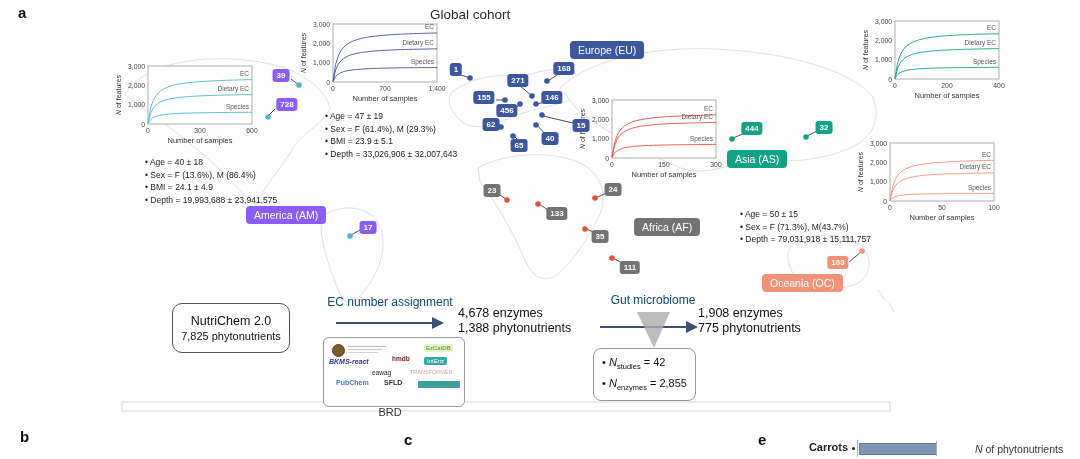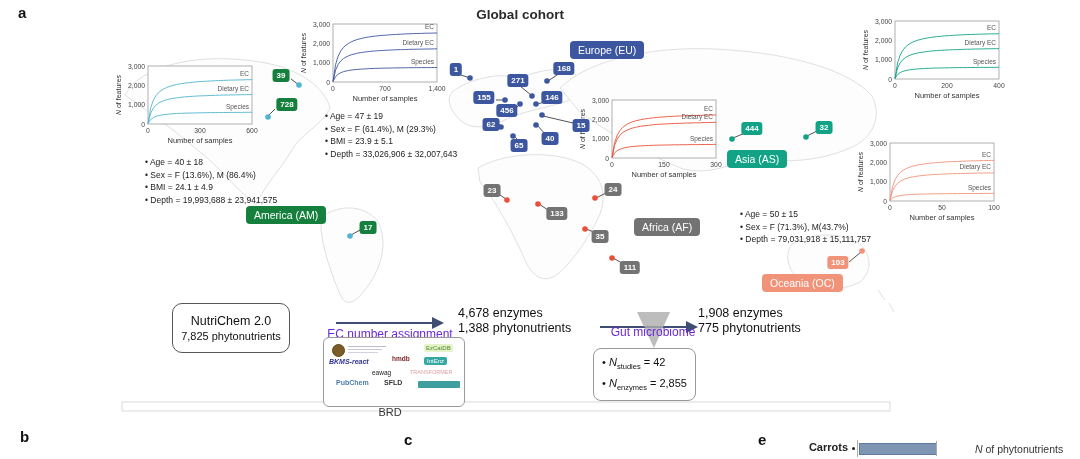--- a/index.html
+++ b/index.html
@@ -1,35 +1,35 @@
 <!DOCTYPE html>
 <html><head>
 <meta charset="utf-8">
 <style>
   html,body{margin:0;padding:0;background:#fff;}
   .stage{position:relative;width:1080px;height:459px;background:#fff;overflow:hidden;
          font-family:"Liberation Sans",sans-serif;color:#222;}
   .abs{position:absolute;}
   .panel-letter{position:absolute;font-size:15px;font-weight:bold;color:#111;}
-  .fig-title{position:absolute;left:430px;top:7px;width:180px;text-align:center;
-             font-size:13.5px;color:#2a2a2a;font-weight:bold;}
+  .fig-title{position:absolute;left:430px;top:7px;width:180px;text-align:left;
+             font-size:13.5px;color:#2a2a2a;}
   .inset-chart{position:absolute;width:150px;height:88px;}
   .pill{position:absolute;color:#fff;font-size:10.5px;line-height:12px;padding:3px 8px;
         border-radius:4px;white-space:nowrap;}
   .badge{position:absolute;transform:translateX(-50%);color:#fff;font-size:8px;font-weight:bold;
          line-height:13px;height:13px;padding:0 4px;border-radius:3px;white-space:nowrap;text-align:center;}
-  .am{background:#15803d}.eu{background:#3d56a0}.as{background:#12a387}
+  .am{background:#8b5cf6}.eu{background:#3d56a0}.as{background:#12a387}
   .af{background:#737373}.oc{background:#f19379}
   .stats{position:absolute;font-size:8.5px;line-height:12.5px;color:#222;white-space:nowrap;}
   .stat-line::before{content:"• ";}
   .round-box{position:absolute;border:1.3px solid #555;border-radius:10px;background:#fff;
              text-align:center;display:flex;flex-direction:column;justify-content:center;}
   .round-box .l1{font-size:12.5px;color:#111;}
   .round-box .l2{font-size:11px;color:#111;margin-top:2px;}
-  .flow-label{position:absolute;font-size:12px;color:#6d28d9;text-align:center;white-space:nowrap;margin-top:32px;}
+  .flow-label{position:absolute;font-size:12px;color:#0c4a6e;text-align:center;white-space:nowrap;}
   .flow-two{position:absolute;font-size:12.5px;color:#111;line-height:15px;white-space:nowrap;}
   .nbox{position:absolute;border:1px solid #999;border-radius:8px;background:#fff;
         padding:5px 8px 4px 8px;font-size:11px;line-height:16px;color:#111;white-space:nowrap;}
   .nbox-line::before{content:"• ";}
   .nvar{font-style:italic;}
   .nbox sub{font-size:7.5px;}
   .logo-box{position:absolute;border:1px solid #9a9a9a;border-radius:6px;background:#fff;}
   .logo{position:absolute;white-space:nowrap;}
   .brd{position:absolute;font-size:11px;color:#333;text-align:center;}
   .carrots-label{position:absolute;font-size:11px;color:#222;text-align:right;white-space:nowrap;font-weight:bold;}

